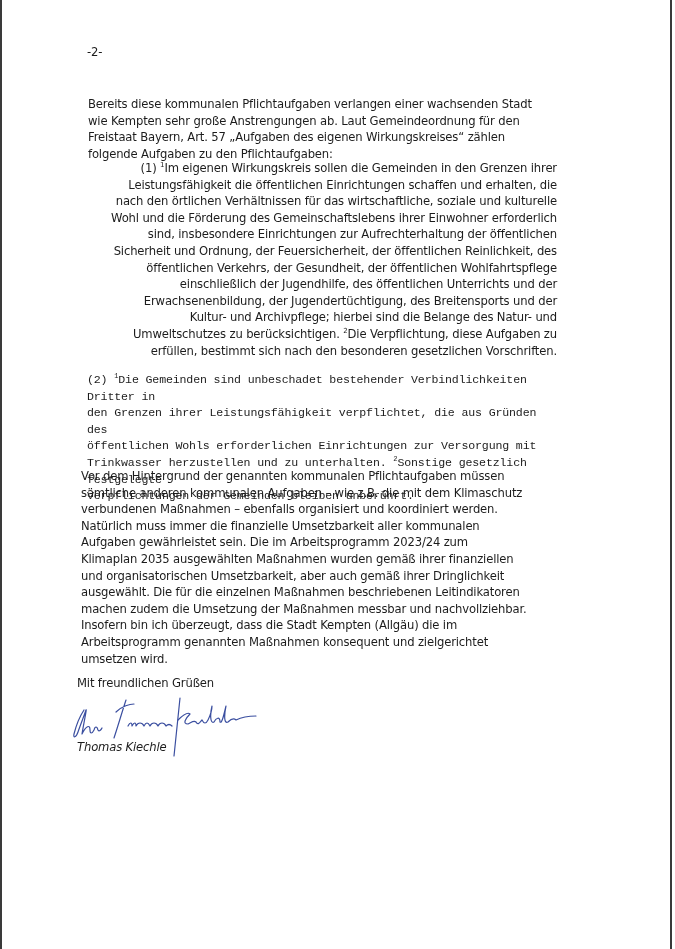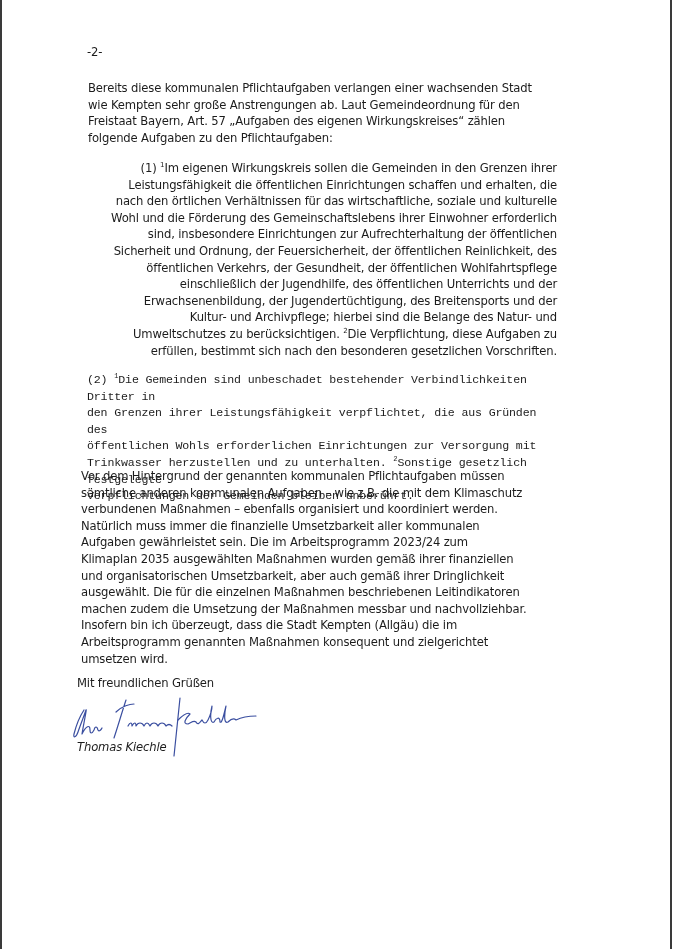--- a/index.html
+++ b/index.html
@@ -15,21 +15,21 @@
       position: absolute;
       font-family: "DejaVu Sans", sans-serif;
       font-size: 11.6px;
       line-height: 16.6px;
       color: #1c1c1c;
       letter-spacing: -0.15px;
       margin: 0;
       white-space: pre-line;
     }
     .pagenum { left: 85px; top: 44px; }
-    .p1 { left: 86px; top: 80px; width: 460px; }
+    .p1 { left: 86px; top: 96px; width: 460px; }
     .p2 { left: 85px; top: 160px; width: 470px; text-align: right; }
     .p3 { left: 85px; top: 372px; width: 470px; font-family: Liberation Mono, monospace; }
     .p4 { left: 79px; top: 468px; width: 470px; }
     .closing { left: 75px; top: 675px; }
     .name { left: 75px; top: 739px; font-style: italic; }
     sup { font-size: 7px; vertical-align: 5px; line-height: 0; }
     .sig { position: absolute; left: 68px; top: 696px; width: 200px; height: 66px; }
   </style>
 </head>
 <body>

